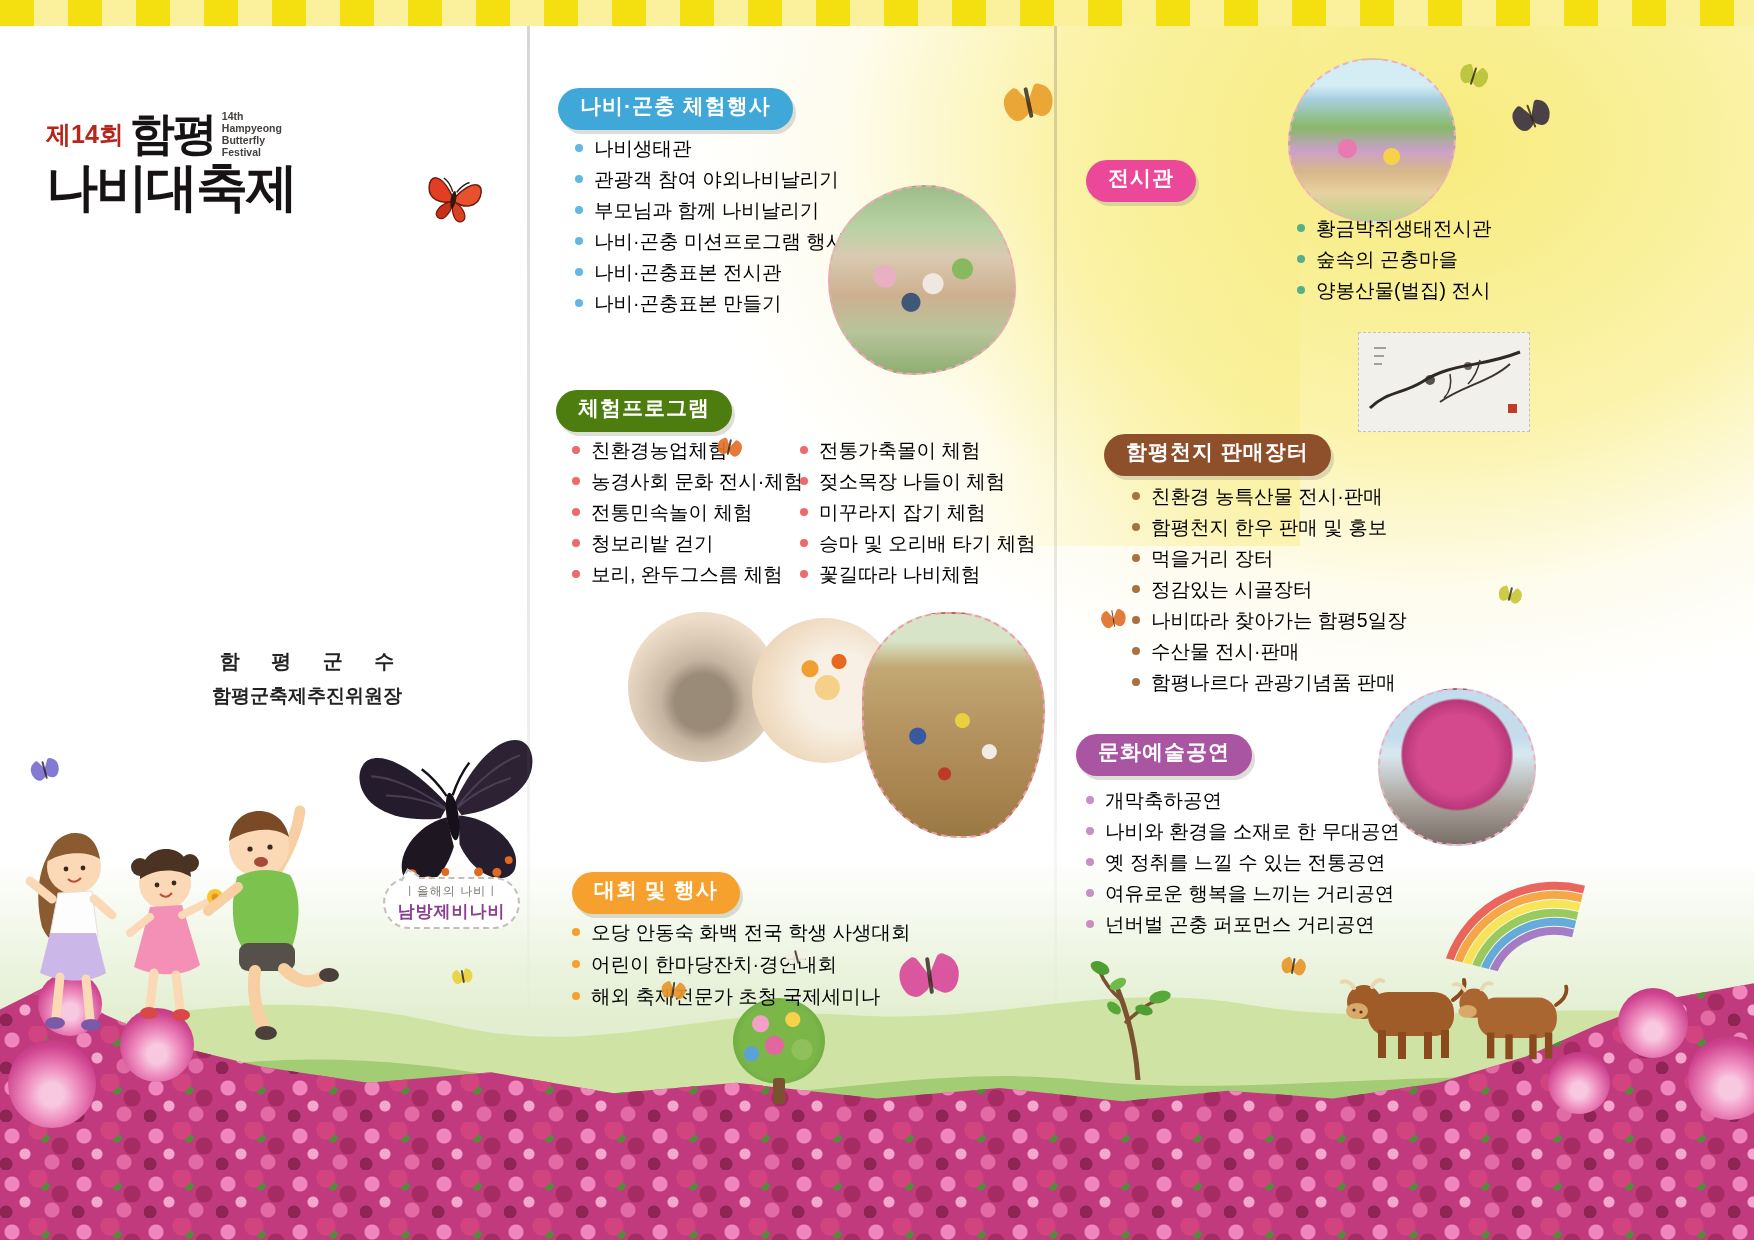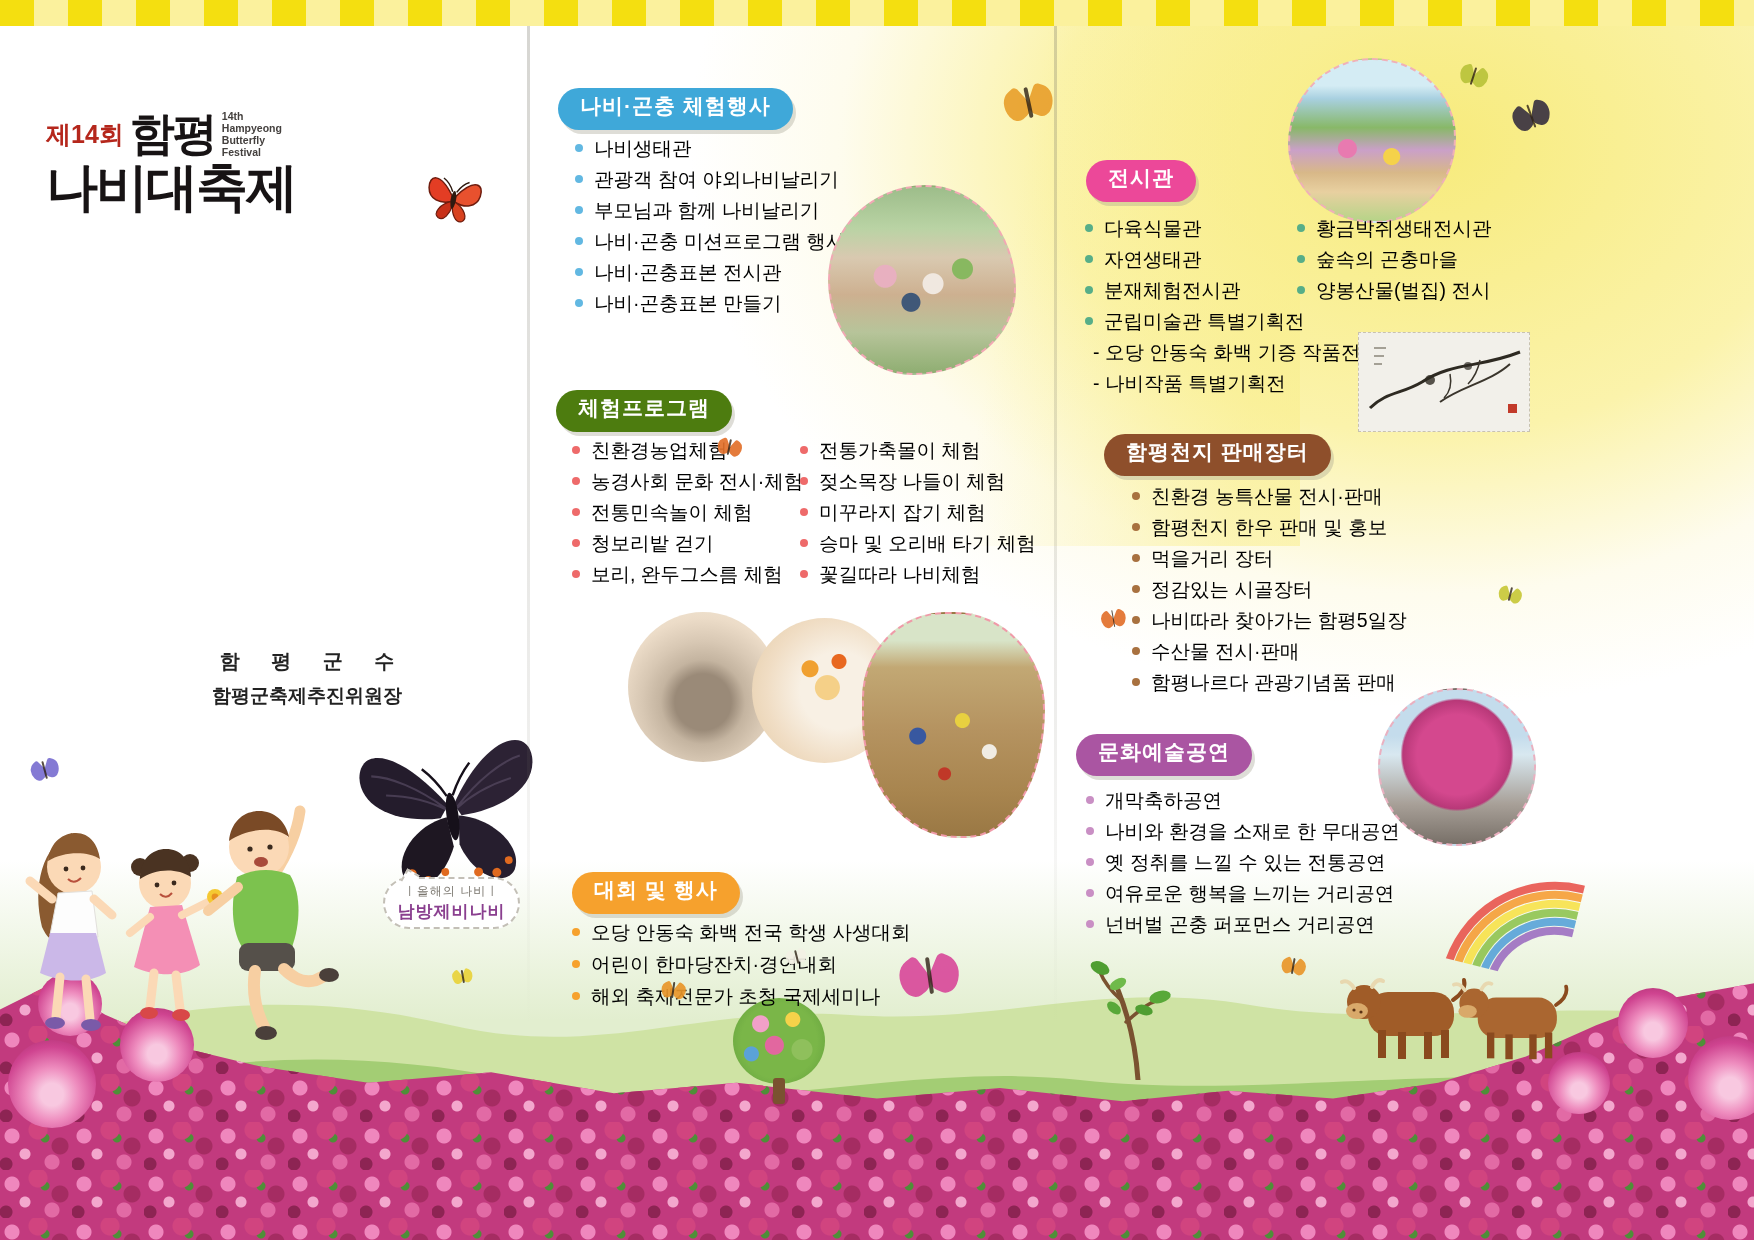--- a/index.html
+++ b/index.html
@@ -322,28 +322,20 @@
   <div class="pill" style="left:572px;top:872px;background:#f6a12d;">대회 및 행사</div>
   <ul class="list pitch-lg" style="left:572px;top:922px;--b:#f6a12d;">
     <li>오당 안동숙 화백 전국 학생 사생대회</li>
     <li>어린이 한마당잔치·경연대회</li>
     <li>해외 축제전문가 초청 국제세미나</li>
   </ul>
 
   <div class="photo photo-garden"></div>
 
   <div class="pill" style="left:1086px;top:160px;background:#ec4899;">전시관</div>
-  <ul class="list" style="left:1085px;top:218px;--b:#57ae88;">
-    <li>다육식물관</li>
-    <li>자연생태관</li>
-    <li>분재체험전시관</li>
-    <li>군립미술관 특별기획전</li>
-    <li class="sub">- 오당 안동숙 화백 기증 작품전</li>
-    <li class="sub">- 나비작품 특별기획전</li>
-  </ul>
   <ul class="list" style="left:1297px;top:218px;--b:#57ae88;">
     <li>황금박쥐생태전시관</li>
     <li>숲속의 곤충마을</li>
     <li>양봉산물(벌집) 전시</li>
   </ul>
 
   <div class="photo photo-ink"></div>
   <svg class="svgabs" style="left:1360px;top:334px;" width="168" height="96" viewBox="0 0 168 96">
     <path d="M160,18 C120,34 92,28 62,48 C42,60 26,58 10,74" stroke="#2e2a22" stroke-width="3" fill="none"></path>
     <path d="M150,30 C130,48 102,52 80,68" stroke="#3a352c" stroke-width="2" fill="none"></path>

